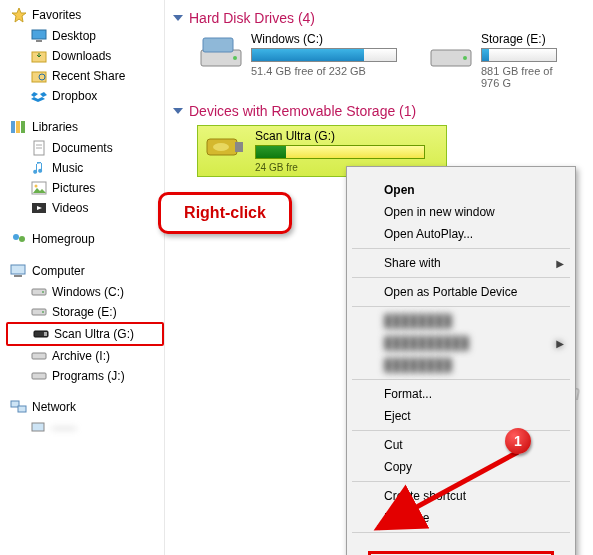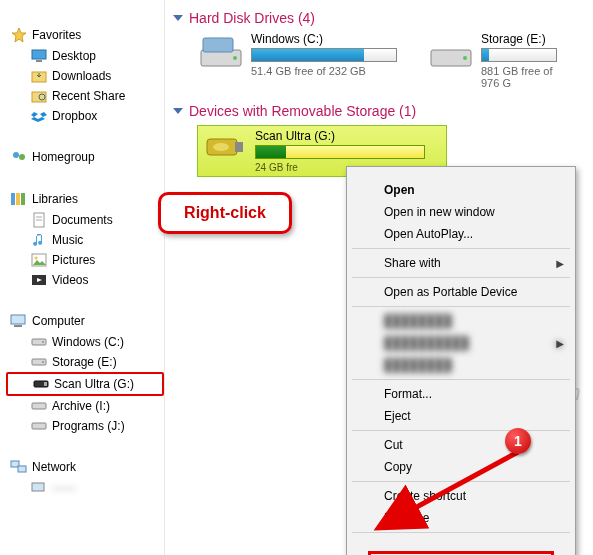--- a/index.html
+++ b/index.html
@@ -1,19 +1,19 @@
 <!DOCTYPE html>
 <html><head>
 <meta charset="utf-8">
 <style>
   * { box-sizing: border-box; margin: 0; padding: 0; }
   body { font-family: "Segoe UI", Tahoma, sans-serif; font-size: 12px; background: #fff; width: 593px; height: 555px; overflow: hidden; position: relative; }
   .container { display: flex; width: 100%; height: 100%; }
   .sidebar { width: 165px; padding: 4px 0 4px 6px; border-right: 1px solid #e8e8e8; overflow: hidden; }
-  .tree-section { margin-bottom: 10px; margin-top: 20px; }
+  .tree-section { margin-bottom: 10px; }
   .tree-header { display: flex; align-items: center; padding: 2px 4px; cursor: pointer; }
   .tree-header span.ico { width: 18px; height: 18px; margin-right: 4px; display: flex; align-items: center; justify-content: center; }
   .tree-item { display: flex; align-items: center; padding: 1px 4px 1px 24px; cursor: pointer; line-height: 18px; }
   .tree-item .ico { width: 18px; height: 18px; margin-right: 4px; display: flex; align-items: center; justify-content: center; }
   .highlight-red { border: 2px solid #e30000; border-radius: 2px; }
   .main { flex: 1; padding: 6px 0 0 8px; position: relative; }
   .section-header { display: flex; align-items: center; margin: 4px 0 6px 0; color: #be185d; font-size: 14px; }
   .collapse-tri { width: 0; height: 0; border-left: 5px solid transparent; border-right: 5px solid transparent; border-top: 6px solid #4a6ea9; margin-right: 6px; }
   .drives-row { display: flex; gap: 30px; margin: 4px 0 14px 24px; }
   .drive { display: flex; width: 200px; }
@@ -90,32 +90,20 @@
               <path d="M3 3l4 2-4 3-3-2zM9 5l4-2 3 3-4 2zM3 8l4 2 4-2 3 2-7 3-7-3z" fill="#1f8ad6"></path>
             </svg>
           </span>
           <span>Dropbox</span>
         </div>
     </div>
 
     <div class="tree-section">
       <div class="tree-header">
         <span class="ico">
-            <svg width="16" height="16">
-              <circle cx="5" cy="6" r="3" fill="#4aa3df"></circle>
-              <circle cx="11" cy="8" r="3" fill="#6ab04c"></circle>
-            </svg>
-          </span>
-        <span>Homegroup</span>
-      </div>
-    </div>
-
-    <div class="tree-section">
-      <div class="tree-header">
-        <span class="ico">
             <svg width="18" height="16">
               <rect x="1" y="2" width="4" height="12" fill="#5aa0d8"></rect>
               <rect x="6" y="2" width="4" height="12" fill="#f4c04f"></rect>
               <rect x="11" y="2" width="4" height="12" fill="#6ab04c"></rect>
             </svg>
           </span>
         <span>Libraries</span>
       </div>
       <div class="tree-item">
           <span class="ico">
@@ -147,20 +135,32 @@
         </div>
       <div class="tree-item">
           <span class="ico">
             <svg width="16" height="14">
               <rect x="1" y="2" width="14" height="10" fill="#333"></rect>
               <path d="M6 5l5 2-5 2z" fill="#fff"></path>
             </svg>
           </span>
           <span>Videos</span>
         </div>
+    </div>
+
+    <div class="tree-section">
+      <div class="tree-header">
+        <span class="ico">
+            <svg width="16" height="16">
+              <circle cx="5" cy="6" r="3" fill="#4aa3df"></circle>
+              <circle cx="11" cy="8" r="3" fill="#6ab04c"></circle>
+            </svg>
+          </span>
+        <span>Homegroup</span>
+      </div>
     </div>
 
     <div class="tree-section">
       <div class="tree-header">
         <span class="ico">
             <svg width="18" height="16">
               <rect x="1" y="2" width="14" height="9" fill="#cde4f5" stroke="#5a8ab8"></rect>
               <rect x="4" y="12" width="8" height="2" fill="#888"></rect>
             </svg>
           </span>

